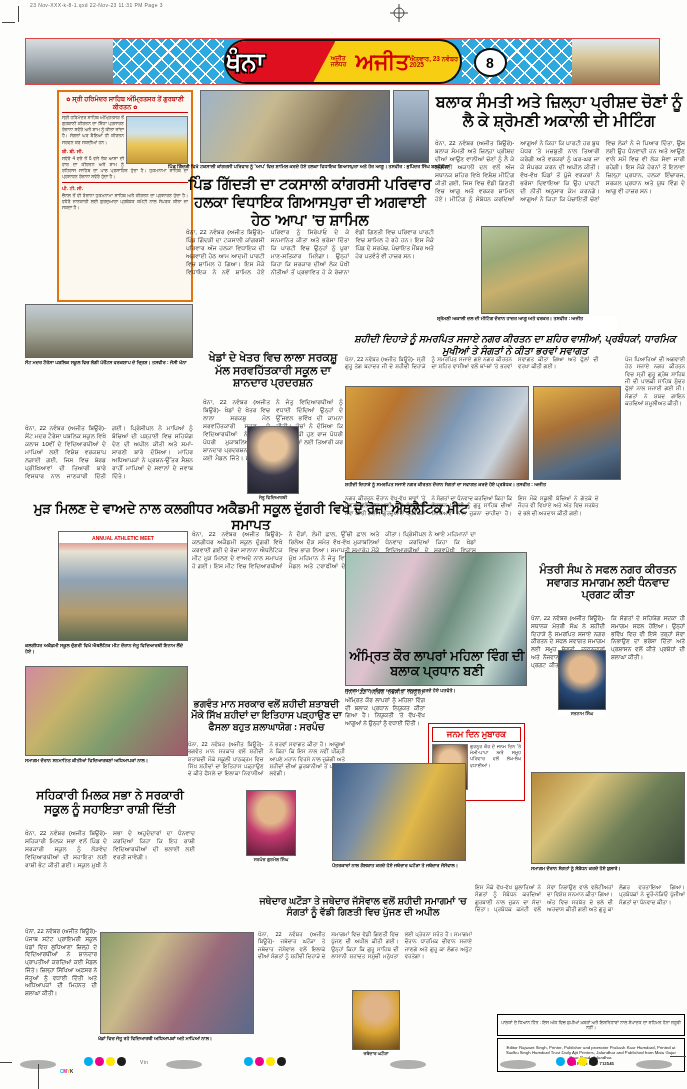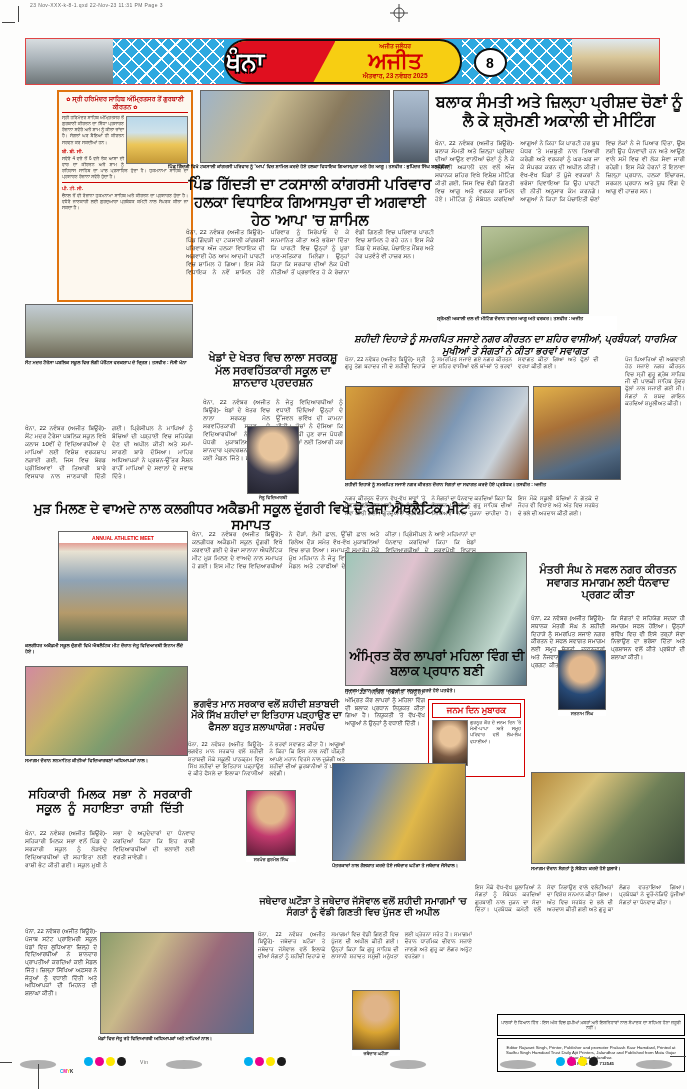--- a/index.html
+++ b/index.html
@@ -25,21 +25,21 @@
      background-image:repeating-linear-gradient(45deg,rgba(255,255,255,0) 0 9px,#ffffff 9px 10.5px),
                       repeating-linear-gradient(-45deg,rgba(255,255,255,0) 0 9px,#ffffff 9px 10.5px);
      position:relative;}
   .pill{width:238px;height:100%;background:#101010;border-radius:24px;box-sizing:border-box;padding:2px;position:relative;}
   .pill-in{width:100%;height:100%;border-radius:21px;overflow:hidden;background:#f7ce12;position:relative;}
   .pill-red{position:absolute;left:0;top:0;bottom:0;width:47%;background:#e00f1f;
             clip-path:polygon(0 0,100% 0,80% 100%,0 100%);
             display:flex;align-items:center;justify-content:flex-start;}
   .khanna{font-size:25px;font-weight:bold;color:#fff;
           text-shadow:-1.5px -1.5px 0 #000,1.5px -1.5px 0 #000,-1.5px 1.5px 0 #000,1.5px 1.5px 0 #000;}
-  .pill-yellow{position:absolute;right:0;top:0;bottom:0;width:55%;display:flex;flex-direction:column;
+  .pill-yellow{position:absolute;right:0;top:0;bottom:0;width:55%;display:flex;flex-direction:row;
                align-items:center;justify-content:center;line-height:1;}
   .brand-small{font-size:6px;color:#c40000;font-weight:bold;margin-bottom:1px;}
   .brand-big{font-size:22px;color:#d40000;font-weight:bold;}
   .brand-date{font-size:6.5px;color:#c40000;font-weight:bold;margin-top:1px;}
   .page-circle{position:absolute;left:12px;top:9px;width:29px;height:25px;background:#fff;border:2.5px solid #101010;
                border-radius:50%;display:flex;align-items:center;justify-content:center;
                font-size:14px;font-weight:bold;color:#000;}
   
   .gbox{border:2px solid #e0740f;box-sizing:border-box;padding:3px;background:#fdf8ef;overflow:hidden;}
   .gb-header{color:#b80000;font-size:6.5px;font-weight:bold;text-align:center;line-height:1.25;
@@ -53,21 +53,21 @@
   
   .capwhite{background:#fff;}
   .regoval{height:9px;border-radius:50%;background:#b0b0b0;}
   .dotrow{display:flex;gap:2px;}
   .dot{width:9px;height:9px;border-radius:50%;}
   .dc{background:#00aeef}.dm{background:#ec008c}.dy{background:#ffe800}.dk{background:#1c1c1c}
   .cmyk span{font-size:4.5px;font-weight:bold;}
   .cmyk .lc{color:#00aeef}.cmyk .lm{color:#ec008c}.cmyk .ly{color:#e8c400}.cmyk .lk{color:#222}
   .cropline{background:#444;}
   .serif-hl{font-family:"Liberation Serif",serif;}
-  .jd-box{border:1.5px solid #d40000;box-sizing:border-box;padding:3px;background:#fff;}
+  .jd-box{border:1.5px solid #d40000;box-sizing:border-box;padding:3px;background:#fff;margin-top:24px;}
   .jd-title{border:1px solid #d40000;color:#d40000;font-weight:bold;font-size:8.5px;text-align:center;
             padding:1px 0;margin-bottom:2px;}
   .jd-row{display:flex;}
   .jd-photo{width:34px;height:44px;border:1px solid #777;
             background:radial-gradient(circle at 50% 35%,#e9c49a 0 30%,#7a5a43 62%,#3c2e24 100%);}
   .jd-text{flex:1;font-size:4.8px;line-height:1.3;padding-left:2px;text-align:justify;}
   .imp-box{border:1px solid #000;box-sizing:border-box;text-align:center;color:#222;
            display:flex;flex-direction:column;justify-content:center;padding:1px 3px;}
   .pname{font-size:4.6px;font-weight:bold;text-align:center;background:#fff;line-height:1.1;}
   .bannerbar{position:absolute;left:0;top:0;right:0;height:11px;background:#fff;color:#d00;
@@ -180,21 +180,21 @@
   </div>
 
   <div class="abs hl serif-hl" style="left:188px;top:694px;width:157px;height:44px;font-size:9.5px;">ਭਗਵੰਤ ਮਾਨ ਸਰਕਾਰ ਵਲੋਂ ਸ਼ਹੀਦੀ ਸ਼ਤਾਬਦੀ ਮੌਕੇ ਸਿੱਖ ਸ਼ਹੀਦਾਂ ਦਾ ਇਤਿਹਾਸ ਪੜ੍ਹਾਉਣ ਦਾ ਫੈਸਲਾ ਬਹੁਤ ਸ਼ਲਾਘਾਯੋਗ : ਸਰਪੰਚ</div>
   <div class="abs body-txt c2" style="left:188px;top:741px;width:157px;height:136px;font-size:5.5px;">ਖੰਨਾ, 22 ਨਵੰਬਰ (ਅਜੀਤ ਬਿਊਰੋ)- ਭਗਵੰਤ ਮਾਨ ਸਰਕਾਰ ਵਲੋਂ ਸ਼ਹੀਦੀ ਸ਼ਤਾਬਦੀ ਮੌਕੇ ਸਕੂਲੀ ਪਾਠਕ੍ਰਮ ਵਿਚ ਸਿੱਖ ਸ਼ਹੀਦਾਂ ਦਾ ਇਤਿਹਾਸ ਪੜ੍ਹਾਉਣ ਦੇ ਕੀਤੇ ਫੈਸਲੇ ਦਾ ਇਲਾਕਾ ਨਿਵਾਸੀਆਂ ਨੇ ਭਰਵਾਂ ਸਵਾਗਤ ਕੀਤਾ ਹੈ। ਆਗੂਆਂ ਨੇ ਕਿਹਾ ਕਿ ਇਸ ਨਾਲ ਨਵੀਂ ਪੀੜ੍ਹੀ ਆਪਣੇ ਮਹਾਨ ਵਿਰਸੇ ਨਾਲ ਜੁੜੇਗੀ ਅਤੇ ਸ਼ਹੀਦਾਂ ਦੀਆਂ ਕੁਰਬਾਨੀਆਂ ਤੋਂ ਪ੍ਰੇਰਨਾ ਲਵੇਗੀ।</div>
   <div class="abs photo" style="left:246px;top:790px;width:50px;height:66px;z-index:2;background:radial-gradient(circle at 50% 30%,#e3b78c 0 26%,#c23a6e 52%,#5e1c37 100%);"></div>
   <div class="abs pname" style="left:246px;top:857px;width:50px;z-index:2;">ਸਰਪੰਚ ਗੁਰਮੇਲ ਸਿੰਘ</div>
 
   <div class="abs photo" style="left:332px;top:763px;width:134px;height:98px;background:linear-gradient(115deg,#3c5f8a 0%,#7a8ea6 30%,#e0b84a 60%,#8a6a3a 100%);"></div>
   <div class="abs cap" style="left:332px;top:863px;width:134px;height:12px;">ਪੱਤਰਕਾਰਾਂ ਨਾਲ ਗੱਲਬਾਤ ਕਰਦੇ ਹੋਏ ਜਥੇਦਾਰ ਘਟੌੜਾ ਤੇ ਜਥੇਦਾਰ ਜੱਸੋਵਾਲ।</div>
 
-  <div class="abs hl" style="left:25px;top:779px;width:170px;height:46px;font-size:12px;font-family:Liberation Mono, monospace;">ਸਹਿਕਾਰੀ ਮਿਲਕ ਸਭਾ ਨੇ ਸਰਕਾਰੀ ਸਕੂਲ ਨੂੰ ਸਹਾਇਤਾ ਰਾਸ਼ੀ ਦਿੱਤੀ</div>
+  <div class="abs hl" style="left:25px;top:779px;width:170px;height:46px;font-size:12px;">ਸਹਿਕਾਰੀ ਮਿਲਕ ਸਭਾ ਨੇ ਸਰਕਾਰੀ ਸਕੂਲ ਨੂੰ ਸਹਾਇਤਾ ਰਾਸ਼ੀ ਦਿੱਤੀ</div>
   <div class="abs body-txt c2" style="left:25px;top:829px;width:170px;height:68px;">ਖੰਨਾ, 22 ਨਵੰਬਰ (ਅਜੀਤ ਬਿਊਰੋ)- ਸਹਿਕਾਰੀ ਮਿਲਕ ਸਭਾ ਵਲੋਂ ਪਿੰਡ ਦੇ ਸਰਕਾਰੀ ਸਕੂਲ ਨੂੰ ਲੋੜਵੰਦ ਵਿਦਿਆਰਥੀਆਂ ਦੀ ਸਹਾਇਤਾ ਲਈ ਰਾਸ਼ੀ ਭੇਟ ਕੀਤੀ ਗਈ। ਸਕੂਲ ਮੁਖੀ ਨੇ ਸਭਾ ਦੇ ਅਹੁਦੇਦਾਰਾਂ ਦਾ ਧੰਨਵਾਦ ਕਰਦਿਆਂ ਕਿਹਾ ਕਿ ਇਹ ਰਾਸ਼ੀ ਵਿਦਿਆਰਥੀਆਂ ਦੀ ਭਲਾਈ ਲਈ ਵਰਤੀ ਜਾਵੇਗੀ।</div>
 
   <div class="abs photo" style="left:531px;top:772px;width:154px;height:92px;background:linear-gradient(130deg,#b5893a 0%,#d9c27a 30%,#6e7f57 60%,#3f4d3a 100%);"></div>
   <div class="abs cap" style="left:531px;top:866px;width:154px;height:11px;">ਸਮਾਗਮ ਦੌਰਾਨ ਸੰਗਤਾਂ ਨੂੰ ਸੰਬੋਧਨ ਕਰਦੇ ਹੋਏ ਬੁਲਾਰੇ।</div>
 
   <div class="abs body-txt" style="left:25px;top:928px;width:72px;height:130px;font-size:5.8px;">ਖੰਨਾ, 22 ਨਵੰਬਰ (ਅਜੀਤ ਬਿਊਰੋ)- ਪੰਜਾਬ ਸਟੇਟ ਪ੍ਰਾਇਮਰੀ ਸਕੂਲ ਖੇਡਾਂ ਵਿਚ ਲੁਧਿਆਣਾ ਜ਼ਿਲ੍ਹੇ ਦੇ ਵਿਦਿਆਰਥੀਆਂ ਨੇ ਸ਼ਾਨਦਾਰ ਪ੍ਰਾਪਤੀਆਂ ਕਰਦਿਆਂ ਕਈ ਮੈਡਲ ਜਿੱਤੇ। ਜ਼ਿਲ੍ਹਾ ਸਿੱਖਿਆ ਅਫ਼ਸਰ ਨੇ ਜੇਤੂਆਂ ਨੂੰ ਵਧਾਈ ਦਿੱਤੀ ਅਤੇ ਅਧਿਆਪਕਾਂ ਦੀ ਮਿਹਨਤ ਦੀ ਸ਼ਲਾਘਾ ਕੀਤੀ।</div>
   <div class="abs photo" style="left:100px;top:932px;width:154px;height:102px;background:linear-gradient(120deg,#8a9c6a 0%,#c9b98a 30%,#9a6a7a 60%,#5a6a8a 100%);"></div>
   <div class="abs cap" style="left:98px;top:1036px;width:158px;height:18px;">ਖੇਡਾਂ ਵਿਚ ਜੇਤੂ ਰਹੇ ਵਿਦਿਆਰਥੀ ਅਧਿਆਪਕਾਂ ਅਤੇ ਮਾਪਿਆਂ ਨਾਲ।</div>
 
   <div class="abs hl" style="left:256px;top:884px;width:214px;height:44px;font-size:9.5px;">ਜਥੇਦਾਰ ਘਟੌੜਾ ਤੇ ਜਥੇਦਾਰ ਜੱਸੋਵਾਲ ਵਲੋਂ ਸ਼ਹੀਦੀ ਸਮਾਗਮਾਂ 'ਚ ਸੰਗਤਾਂ ਨੂੰ ਵੱਡੀ ਗਿਣਤੀ ਵਿਚ ਪੁੱਜਣ ਦੀ ਅਪੀਲ</div>

